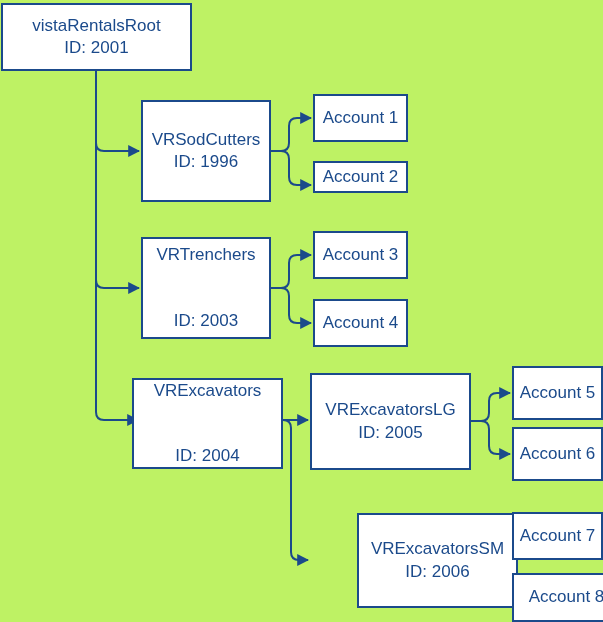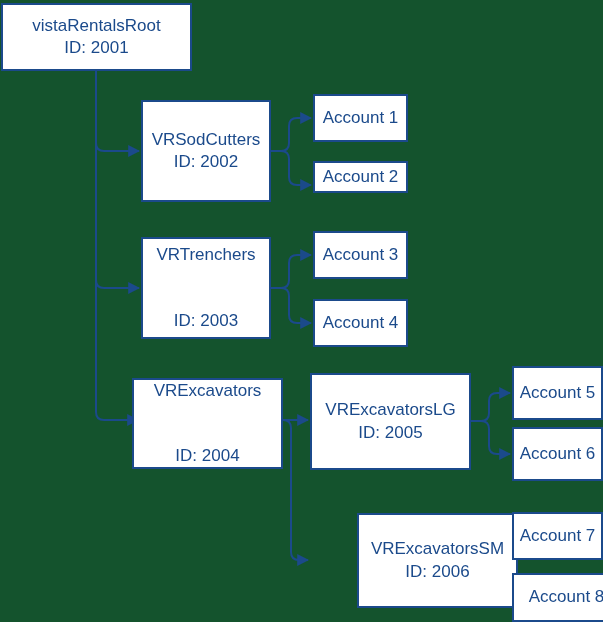--- a/index.html
+++ b/index.html
@@ -41,21 +41,21 @@
     display: block;
   }
   .node.leaf {
     align-items: center;
     justify-content: center;
   }
 </style>
 </head>
 <body>
 
-<div id="diagram-root" style="background: #14532d;">
+<div id="diagram-root" style="background: #bef264;">
 
   <svg id="edges-layer" viewBox="0 0 603 622" width="603" height="622" xmlns="http://www.w3.org/2000/svg">
     <defs>
       <marker id="arrow" viewBox="0 0 10 10" refX="9" refY="5" markerWidth="6" markerHeight="6" orient="auto-start-reverse">
         <path d="M 0 0 L 10 5 L 0 10 z" fill="#1b4a8b"></path>
       </marker>
     </defs>
 
     <g fill="none" stroke="#1b4a8b" stroke-width="2" marker-end="url(#arrow)">
 
@@ -80,21 +80,21 @@
     </g>
   </svg>
 
   <div class="node" style="left: 1px; top: 3px; width: 191px; height: 68px; border-color: rgb(27, 74, 139); background: rgb(255, 255, 255); color: rgb(27, 74, 139);">
     <span class="node-line">vistaRentalsRoot</span>
     <span class="node-line">ID: 2001</span>
   </div>
 
   <div class="node" style="left: 141px; top: 100px; width: 130px; height: 102px; border-color: rgb(27, 74, 139); background: rgb(255, 255, 255); color: rgb(27, 74, 139);">
     <span class="node-line">VRSodCutters</span>
-    <span class="node-line">ID: 2002</span>
+    <span class="node-line">ID: 1996</span>
   </div>
 
   <div class="node" style="left: 141px; top: 237px; width: 130px; height: 102px; border-color: rgb(27, 74, 139); background: rgb(255, 255, 255); color: rgb(27, 74, 139); gap: 44px;">
     <span class="node-line">VRTrenchers</span>
     <span class="node-line">ID: 2003</span>
   </div>
 
   <div class="node" style="left: 132px; top: 378px; width: 151px; height: 91px; border-color: rgb(27, 74, 139); background: rgb(255, 255, 255); color: rgb(27, 74, 139); justify-content: space-between;">
     <span class="node-line">VRExcavators</span>
     <span class="node-line">ID: 2004</span>

